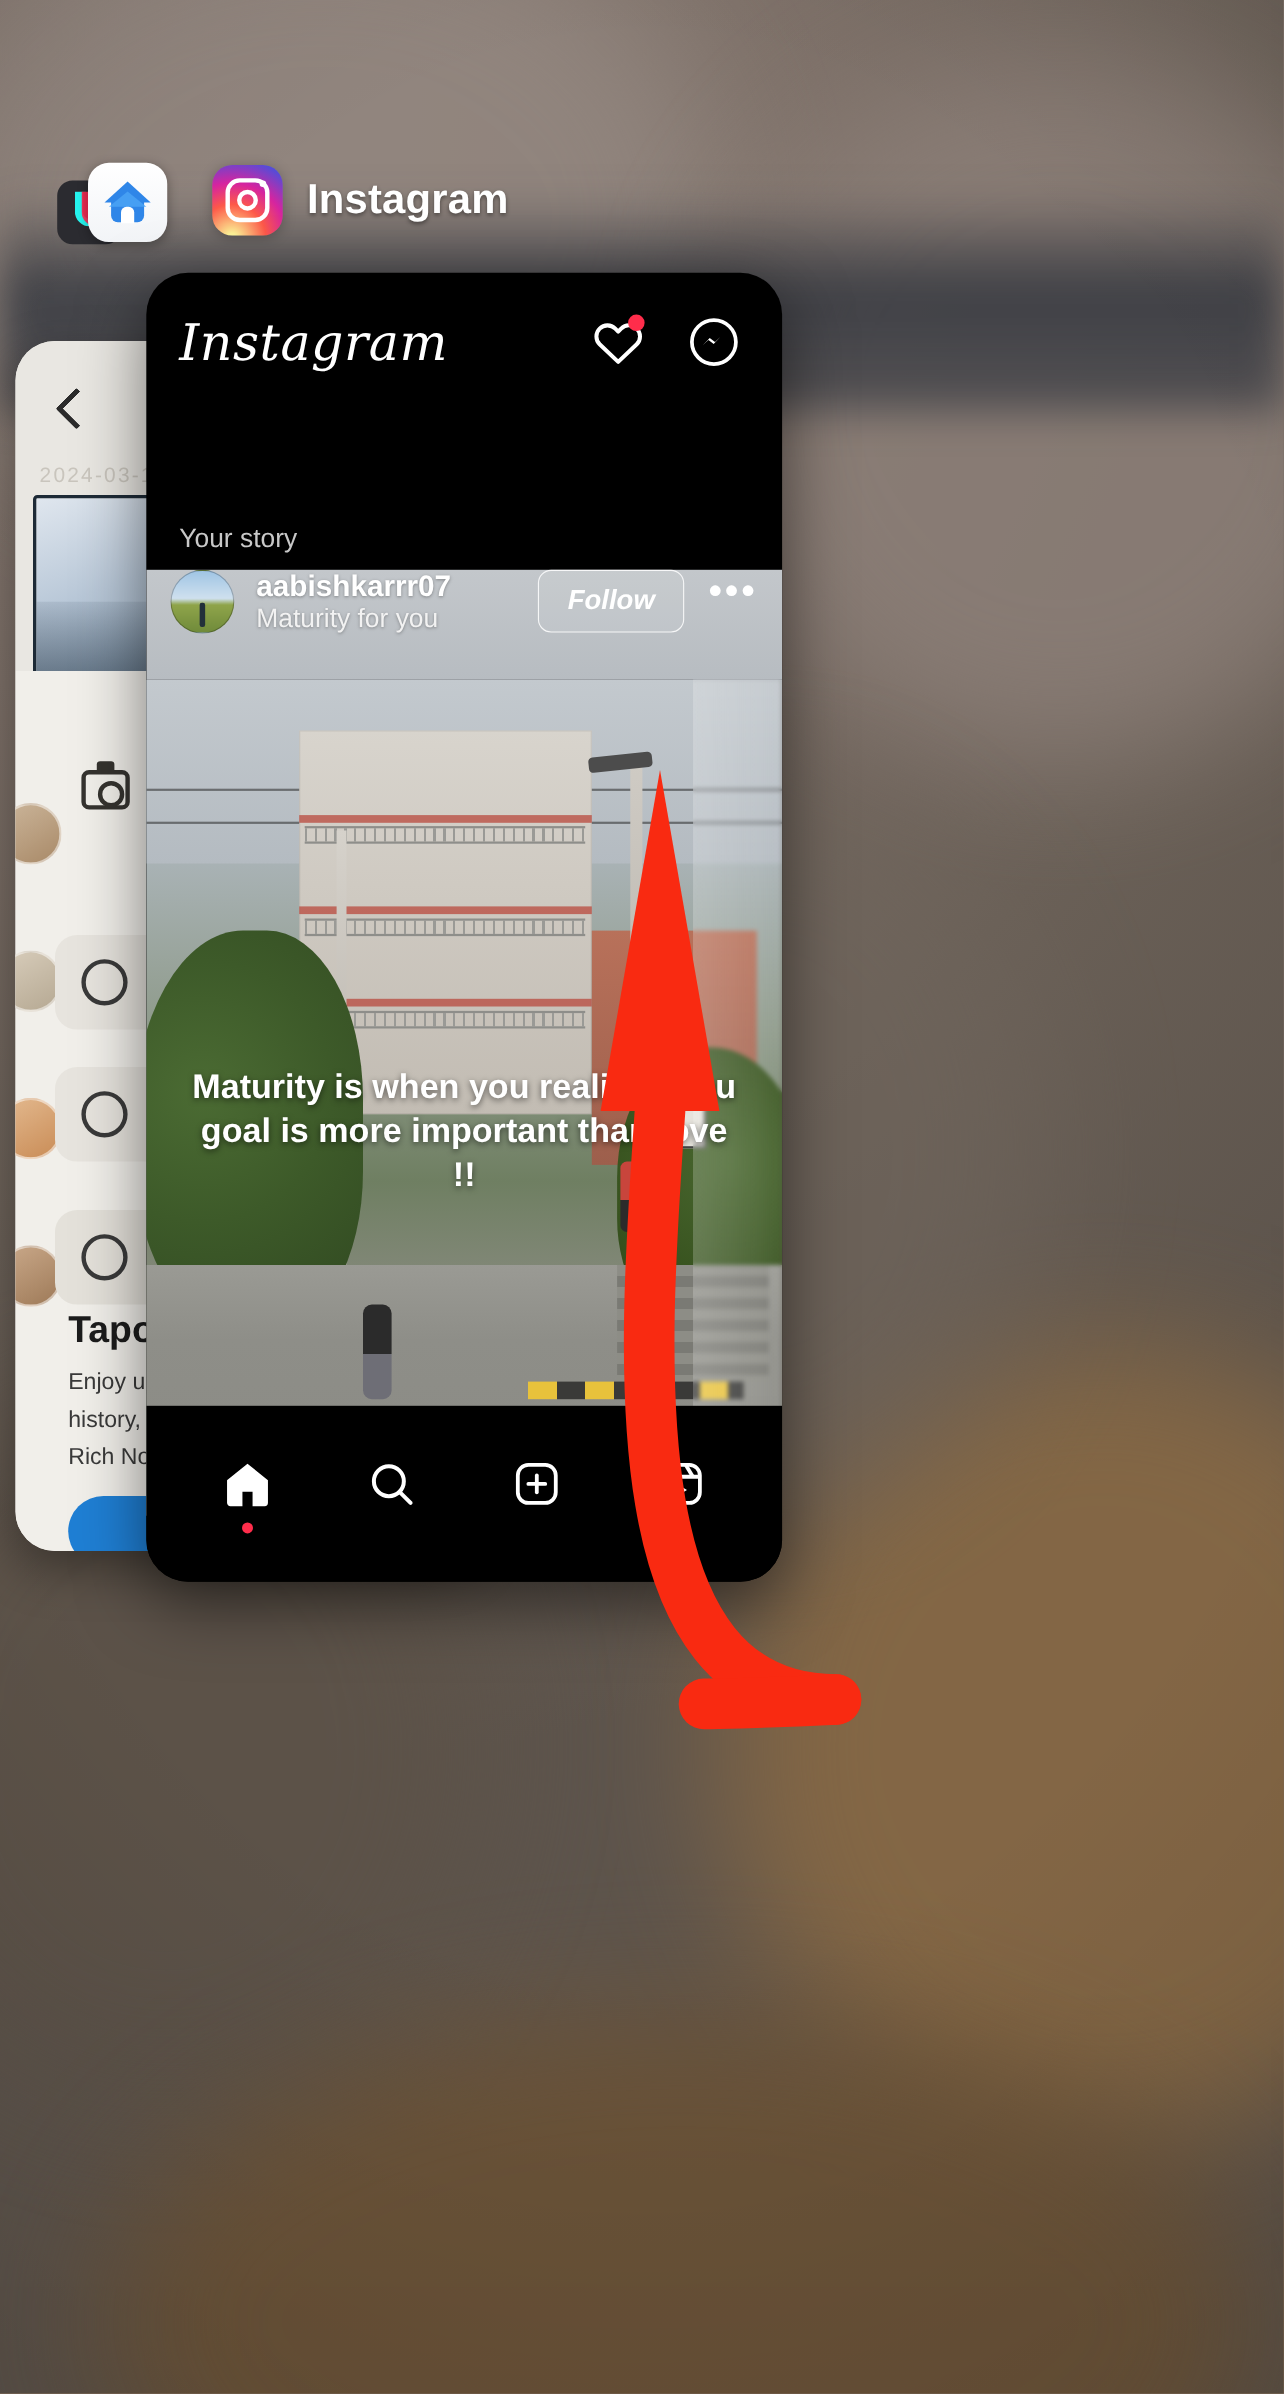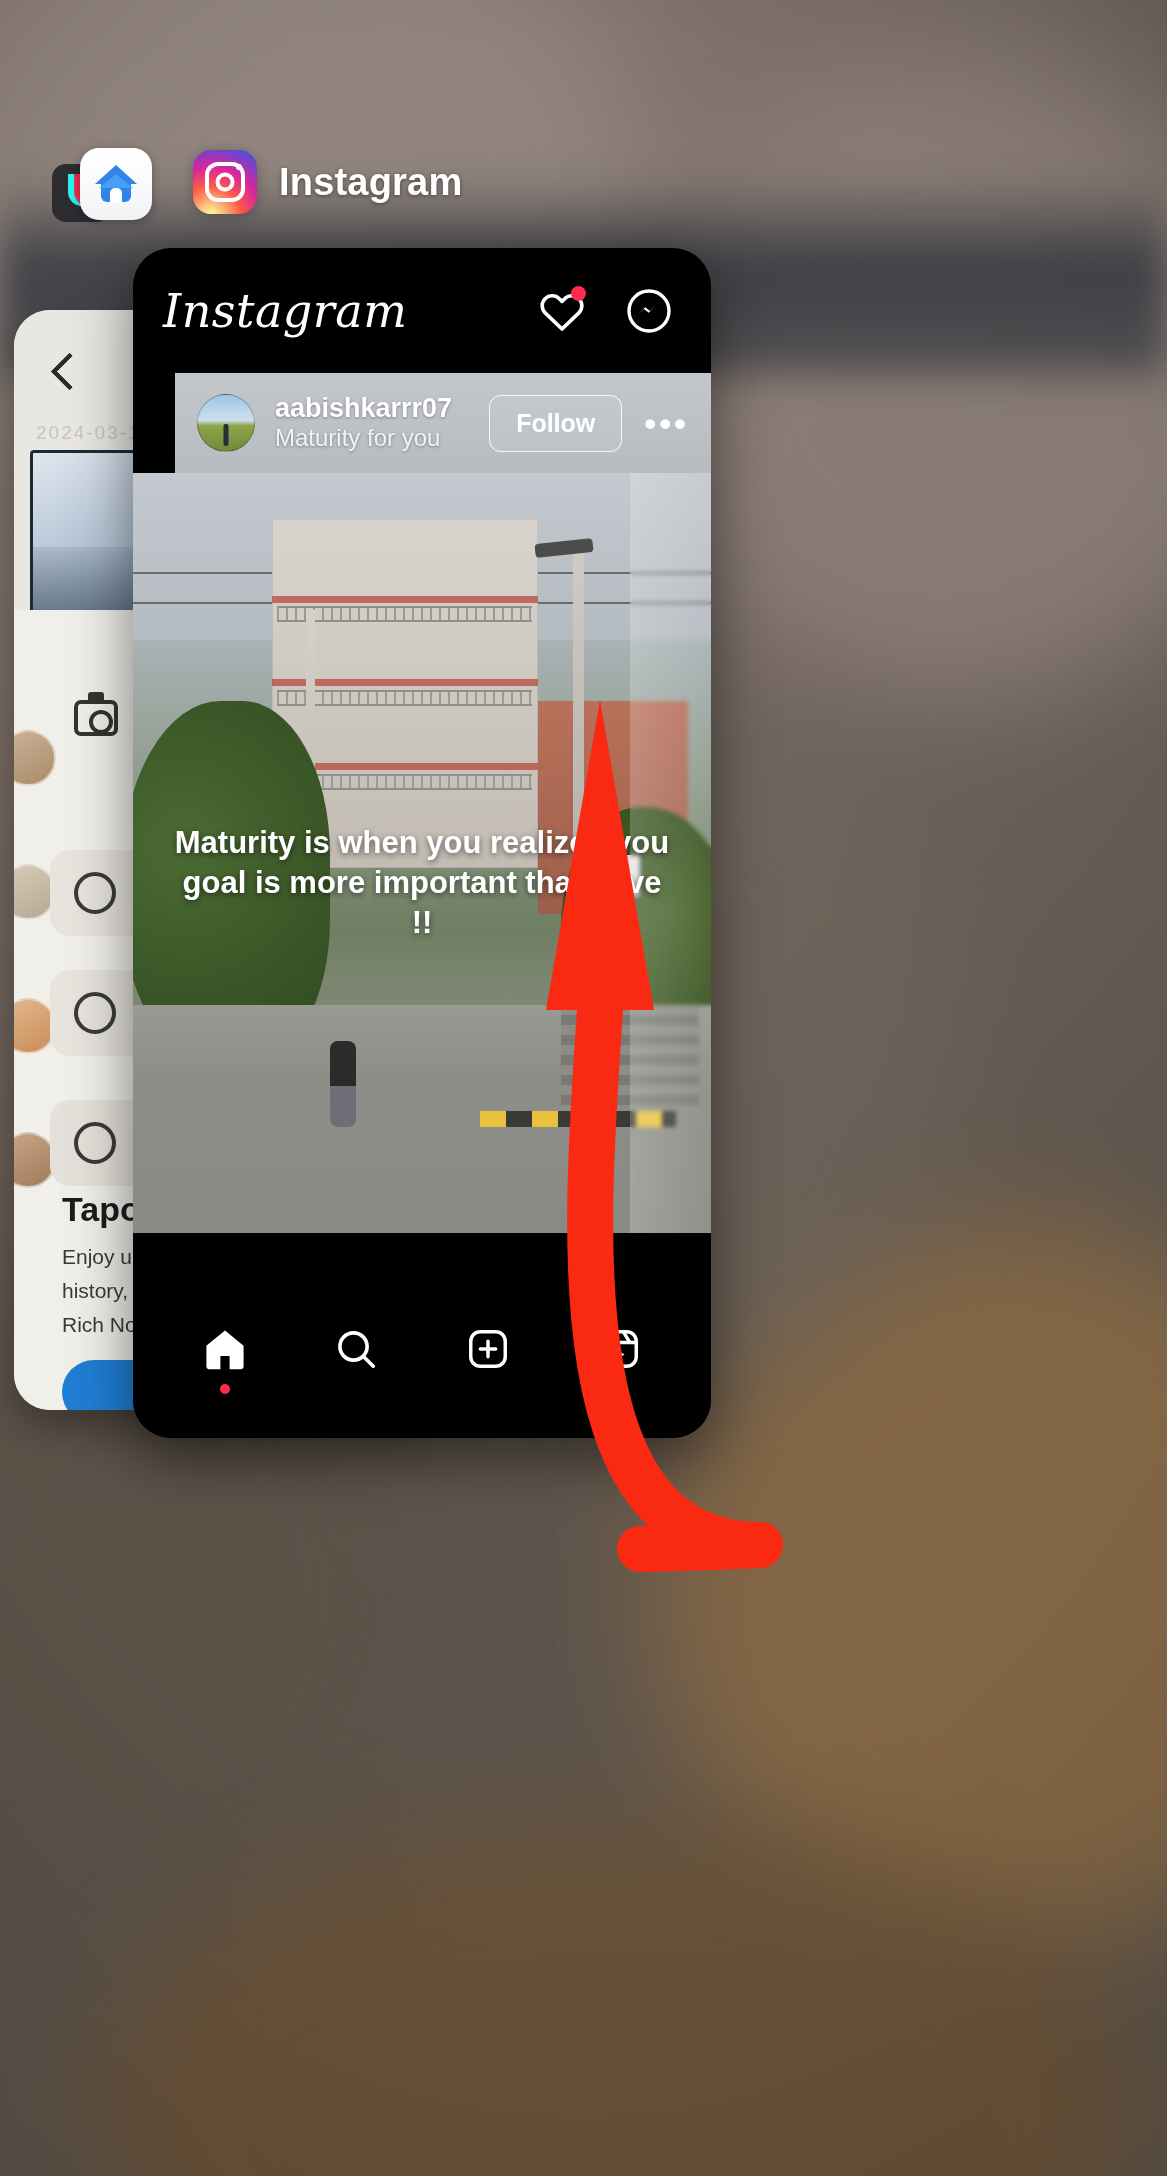--- a/index.html
+++ b/index.html
@@ -217,42 +217,42 @@
 
   .ig-stories{
     height:145px; position:relative;
   }
   .story-label{
     position:absolute; left:30px; bottom:14px; color:#c8c8c8; font-size:24px;
   }
 
   .ig-post{ position:relative; }
   .post-head{
-    position:relative; height:100px; display:flex; align-items:center; padding:0 22px 0 22px;
+    position:relative; height:100px; display:flex; align-items:flex-start; padding:0 22px 0 22px;
     background:linear-gradient(180deg,#c3c7cb 0%, #b7bcc1 100%);
-    margin-left:42px;
   }
   .post-av{
     width:58px; height:58px; border-radius:50%; overflow:hidden; flex:0 0 58px;
     background:linear-gradient(180deg,#9fc4e4 0%,#cfe0ee 45%,#8fa44a 55%,#6f8a3a 100%);
     border:1px solid rgba(0,0,0,.25); position:relative;
   }
   .post-av .fig{
     position:absolute; left:50%; top:52%; transform:translateX(-50%);
     width:5px; height:22px; background:#22303a; border-radius:2px;
   }
   .post-meta{ margin-left:20px; flex:1; }
   .post-user{ color:#fff; font-size:27px; font-weight:700; line-height:1.15;
     text-shadow:0 1px 3px rgba(0,0,0,.35); }
   .post-sub{ color:#f2f2f2; font-size:24px; line-height:1.2;
     text-shadow:0 1px 3px rgba(0,0,0,.35); }
   .follow-btn{
     border:1.5px solid rgba(255,255,255,.85); border-radius:12px;
     padding:13px 26px; color:#fff; font-size:25px; font-weight:600;
     background:rgba(255,255,255,.07);
+    font-style:italic;
   }
   .post-more{ color:#fff; font-size:34px; letter-spacing:3px; margin-left:22px; font-weight:700; }
 
   
   .post-media{
     position:relative; height:760px; overflow:hidden;
     background:linear-gradient(180deg,#b9c0c6 0%, #aeb7bd 18%, #8e9a8a 42%, #6f7f62 60%, #8d8d85 78%, #7b7f7c 100%);
   }
   .sky{ position:absolute; left:0; top:0; width:100%; height:22%; background:linear-gradient(180deg,#c3c9ce,#b4bbc1); }
   .bldg{
@@ -448,20 +448,23 @@
       </div>
       <div class="ic-msg">
         <svg width="48" height="48" viewBox="0 0 24 24" fill="none" stroke="#ffffff" stroke-width="1.7" stroke-linecap="round" stroke-linejoin="round">
           <circle cx="12" cy="12" r="10"></circle>
           <path d="M6.8 13.6l3.3-3.5 2.4 1.9 2.6-2.6-3.2 3.5-2.4-1.9-2.7 2.6z" fill="#ffffff" stroke="none"></path>
         </svg>
       </div>
     </div>
   </div>
 
+  <div class="ig-stories">
+    <div class="story-label">Your story</div>
+  </div>
 
   <div class="ig-post">
 
     <div class="post-head">
       <div class="post-av">
           <span class="fig"></span>
         </div>
       <div class="post-meta">
         <div class="post-user">aabishkarrr07</div>
         <div class="post-sub">Maturity for you</div>

